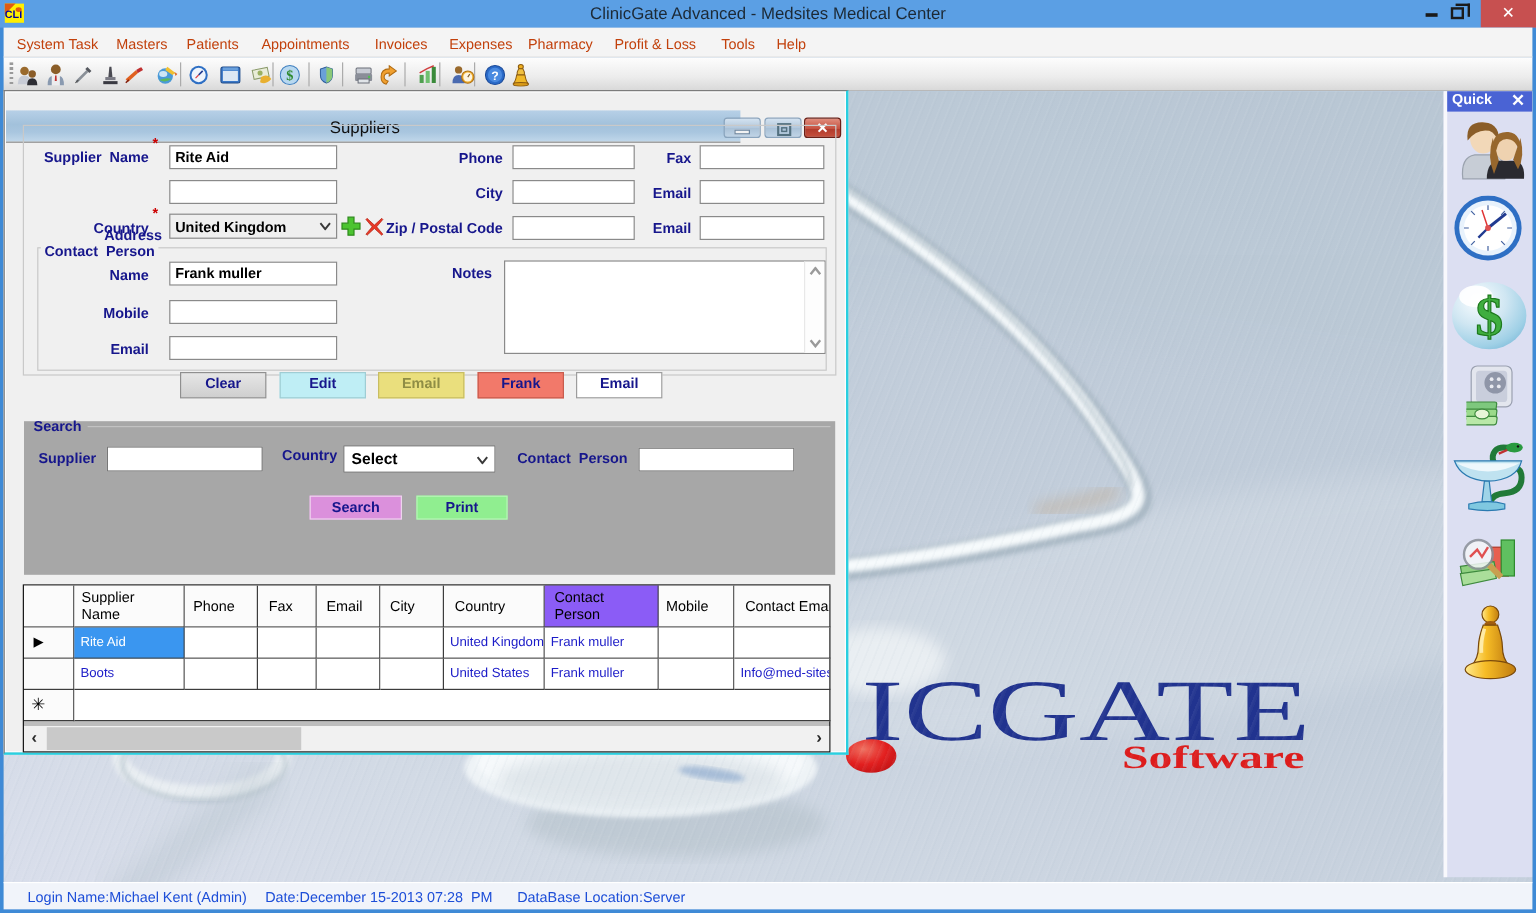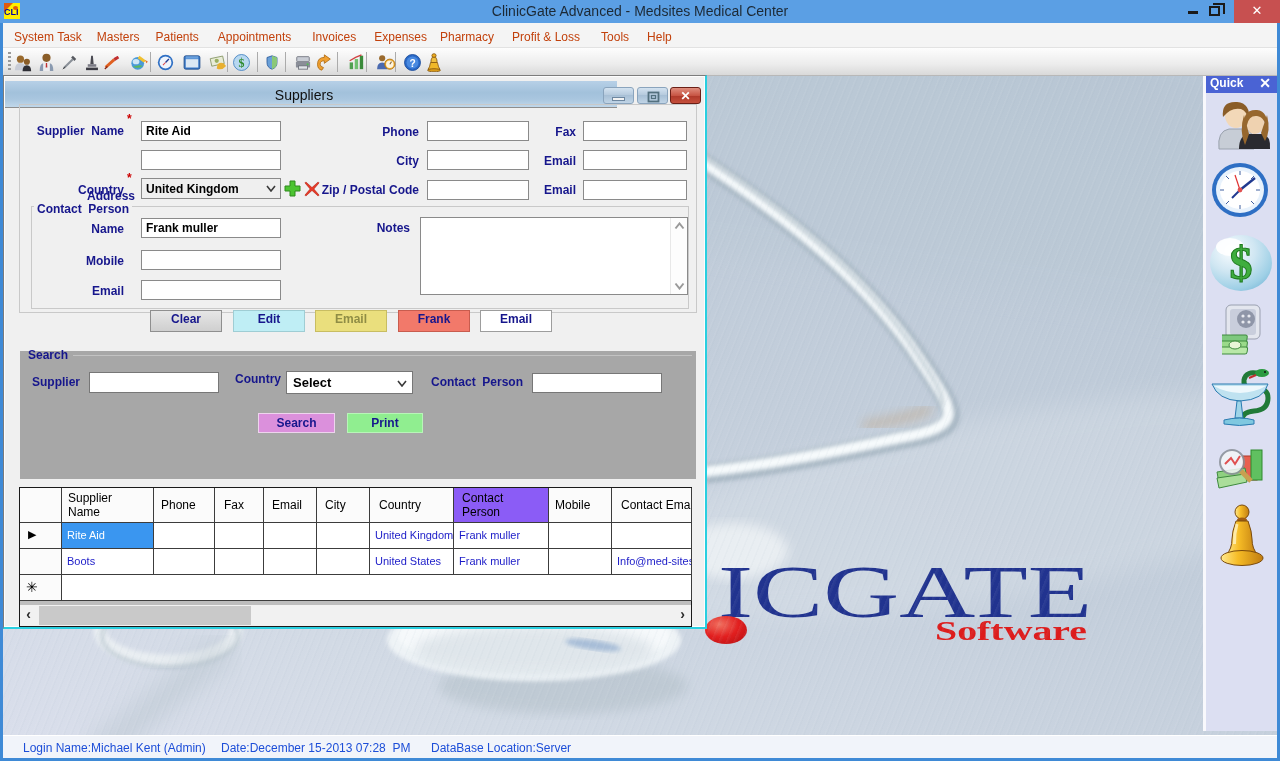--- a/index.html
+++ b/index.html
@@ -25,21 +25,21 @@
 #toolbar .grip{position:absolute;left:5px;top:4px;width:3px;height:19px;background:repeating-linear-gradient(#9a9a9a 0 2px,transparent 2px 4px);}
 #toolbar .sep{position:absolute;top:4px;width:1px;height:20px;background:#ababab;}
 
 #client{left:3px;top:76px;width:1274px;height:659px;background:linear-gradient(100deg,#bfccd7,#ccd7e0 45%,#d9e1e8 75%,#d2dbe3);overflow:hidden;}
 
 #quick{left:1200px;top:-1px;width:74px;height:656px;background:#dcdff2;border-left:3px solid #f8f8fc;}
 #quickbar{position:absolute;left:0;top:0;width:71px;height:18px;background:#4a63d4;color:#fff;font-weight:bold;font-size:12px;line-height:17px;padding-left:4px;}
 #quickbar .x{position:absolute;right:6px;top:0px;font-weight:bold;font-size:14px;}
 
 #dlg{left:3px;top:75px;width:704px;height:554px;background:#f0f0f0;border:1px solid #7c7c7c;border-right:2px solid #29cfe0;border-bottom:2px solid #29cfe0;box-shadow:inset 0 0 0 1px #fdfdfd;}
-#dlgtitle{position:absolute;left:1px;top:5px;width:612px;height:27px;background:linear-gradient(#b7d0e7,#a2c1db 45%,#a9c6df 70%,#c0d7ea);border-bottom:1px solid #8e8e8e;padding-left:40px;}
+#dlgtitle{position:absolute;left:1px;top:16px;width:612px;height:27px;background:linear-gradient(#b7d0e7,#a2c1db 45%,#a9c6df 70%,#c0d7ea);border-bottom:1px solid #8e8e8e;padding-left:40px;}
 #dlgtitle .t{position:absolute;left:0;width:598px;text-align:center;top:6px;font-size:14px;color:#101010;}
 .capbtn{position:absolute;top:6px;width:31px;height:17px;border-radius:3px;border:1px solid #8aa4bd;background:linear-gradient(#d3e2f0,#b3c8dc 50%,#a8c0d6 50%,#c0d4e6);}
 .capbtn.close{background:linear-gradient(#e08d7d,#c5503f 55%,#b03a2b 55%,#c54f3c);border:1px solid #6b1f16;color:#fff;font-weight:bold;font-size:12px;text-align:center;line-height:16px;}
 .capbtn .dash{position:absolute;left:8px;top:9px;width:13px;height:4px;background:#f2f2f2;border:1px solid #6e87a0;}
 
 .lbl{position:absolute;font-size:12px;font-weight:bold;color:#16168c;text-align:right;}
 .inp{position:absolute;height:20px;background:#fff;border:1px solid #8a8a8a;font-size:12px;font-weight:bold;color:#000;padding:2px 4px;}
 .grp{position:absolute;border:1px solid #c9c9c9;}
 .star{position:absolute;color:#cc0000;font-size:12px;font-weight:bold;}
 

